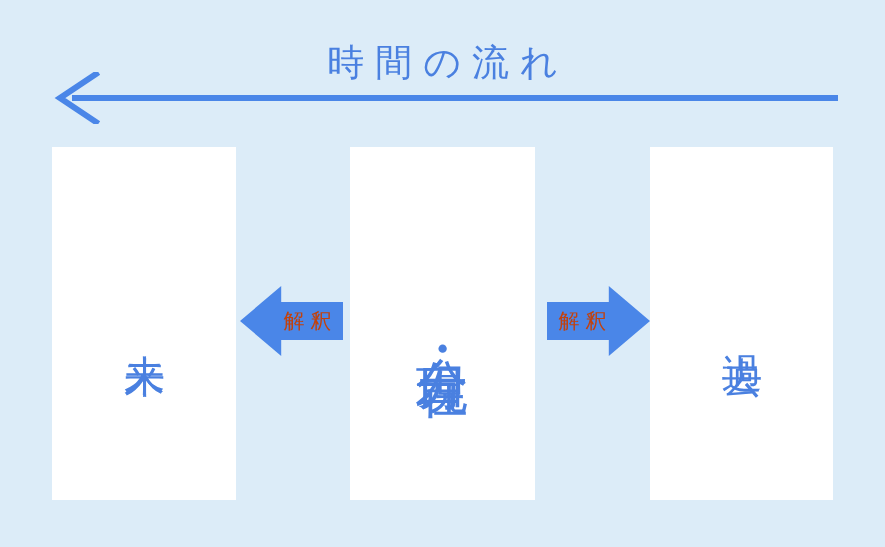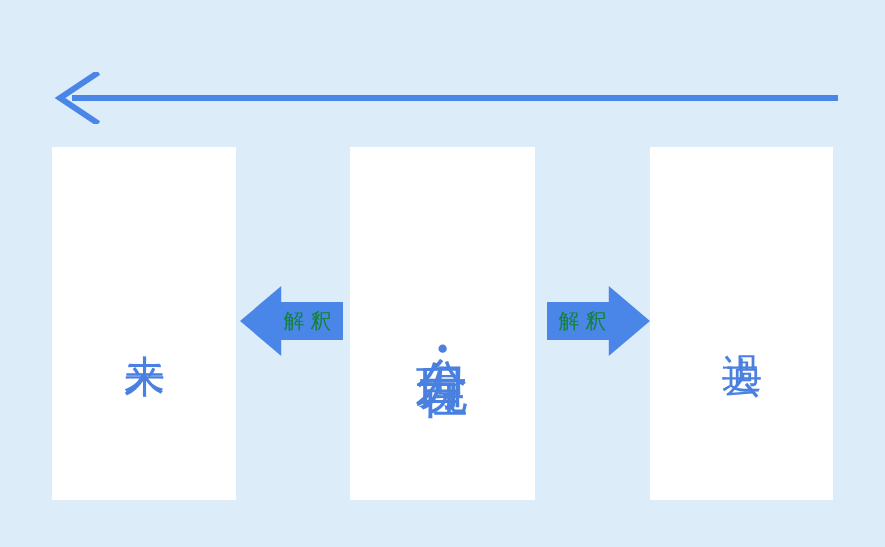--- a/index.html
+++ b/index.html
@@ -93,34 +93,35 @@
   .block-arrow.to-past .shape {
     clip-path: polygon(100% 50%, 60% 0%, 60% 23%, 0% 23%, 0% 77%, 60% 77%, 60% 100%);
   }
   .block-arrow .arrow-label {
     position: absolute;
     top: 0;
     height: 70px;
     display: flex;
     align-items: center;
     justify-content: center;
-    color: #15803d;
+    color: #c2410c;
     font-size: 21px;
     letter-spacing: 6px;
     text-indent: 6px;
     white-space: nowrap;
   }
   .block-arrow.to-future .arrow-label { left: 34px; right: 2px; }
   .block-arrow.to-past   .arrow-label { left: 2px;  right: 34px; }
 </style>
 </head>
 <body>
 
 <div id="stage">
 
+  <div class="title">時間の流れ</div>
 
   <div class="timeline-arrow">
     <svg width="786" height="52" viewBox="0 0 786 52">
       <line x1="20" y1="26" x2="786" y2="26" stroke="#4a86e8" stroke-width="6"></line>
       <polyline points="44,2 8,26 44,50" fill="none" stroke="#4a86e8" stroke-width="6" stroke-linecap="square" stroke-linejoin="miter"></polyline>
     </svg>
   </div>
 
   <div class="period-box left">
     <span class="vlabel">未来</span>

